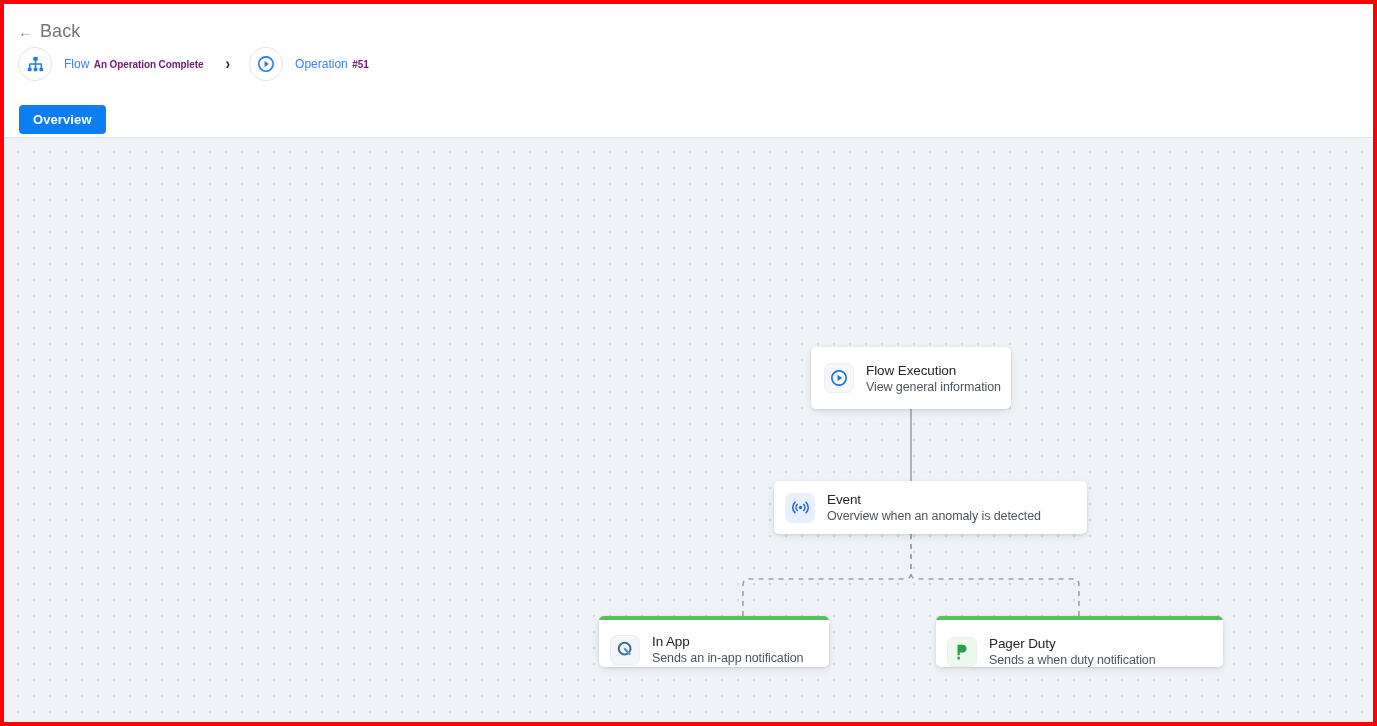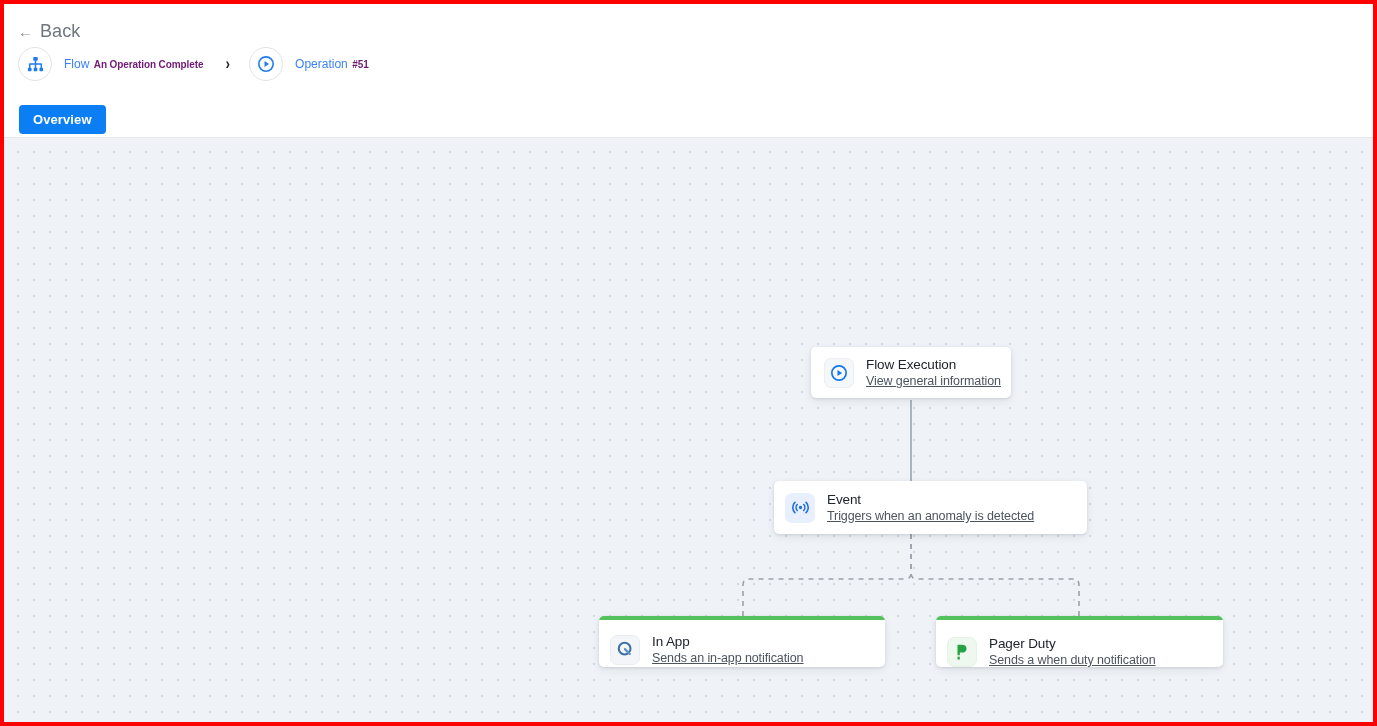--- a/index.html
+++ b/index.html
@@ -110,27 +110,26 @@
   .icon-green { background:#eef8ef; border:1px solid #e4f1e5; }
 
   .node .node-txt { display:flex; flex-direction:column; justify-content:center; }
   .node .title {
     font-size:13.5px; color:#20242b; line-height:17px; letter-spacing:-.1px;
     white-space:nowrap;
   }
   .node .subtitle {
     font-size:12.5px; color:#4c545e; line-height:16px; letter-spacing:-.1px;
     white-space:nowrap;
-    text-decoration:underline;
-  }
-
-  
-  #node-flow-execution { left:807px; top:209px; width:200px; height:51px;padding-left:13px; }
+  }
+
+  
+  #node-flow-execution { left:807px; top:209px; width:200px; height:62px;padding-left:13px; }
   #node-event          { left:770px; top:343px; width:313px; height:53px; }
-  #node-in-app         { left:595px; top:478px; width:286px; height:51px; padding-top:16px; }
+  #node-in-app         { left:595px; top:478px; width:230px; height:51px; padding-top:16px; }
   #node-pager-duty     { left:932px; top:478px; width:287px; height:51px; padding-top:20px; }
 </style>
 </head>
 <body>
 
 <div id="frame">
 
   <div id="header">
 
     <div id="back-row">
@@ -203,21 +202,21 @@
     <div class="node" id="node-event">
       <span class="node-icon icon-blue">
         <svg width="21" height="21" viewBox="0 0 24 24" fill="none" stroke="#1f6fe0" stroke-width="1.8" stroke-linecap="round">
           <circle cx="12" cy="12" r="1.9" fill="#1f6fe0" stroke="none"></circle>
           <path d="M8.3 8.6a5 5 0 000 6.8M15.7 8.6a5 5 0 010 6.8"></path>
           <path d="M5.6 6.1a8.4 8.4 0 000 11.8M18.4 6.1a8.4 8.4 0 010 11.8"></path>
         </svg>
       </span>
       <span class="node-txt">
         <span class="title">Event</span>
-        <span class="subtitle">Triggers when an anomaly is detected</span>
+        <span class="subtitle">Overview when an anomaly is detected</span>
       </span>
     </div>
 
     <div class="node" id="node-in-app">
       <span class="badge"></span>
       <span class="node-icon icon-grey">
         <svg width="21" height="21" viewBox="0 0 24 24" fill="none">
           <circle cx="11" cy="11" r="6.7" stroke="#3f6fa8" stroke-width="2.4"></circle>
           <path d="M11.4 11.6l5.4 5.6" stroke="#5e92c8" stroke-width="2.6" stroke-linecap="round"></path>
         </svg>

